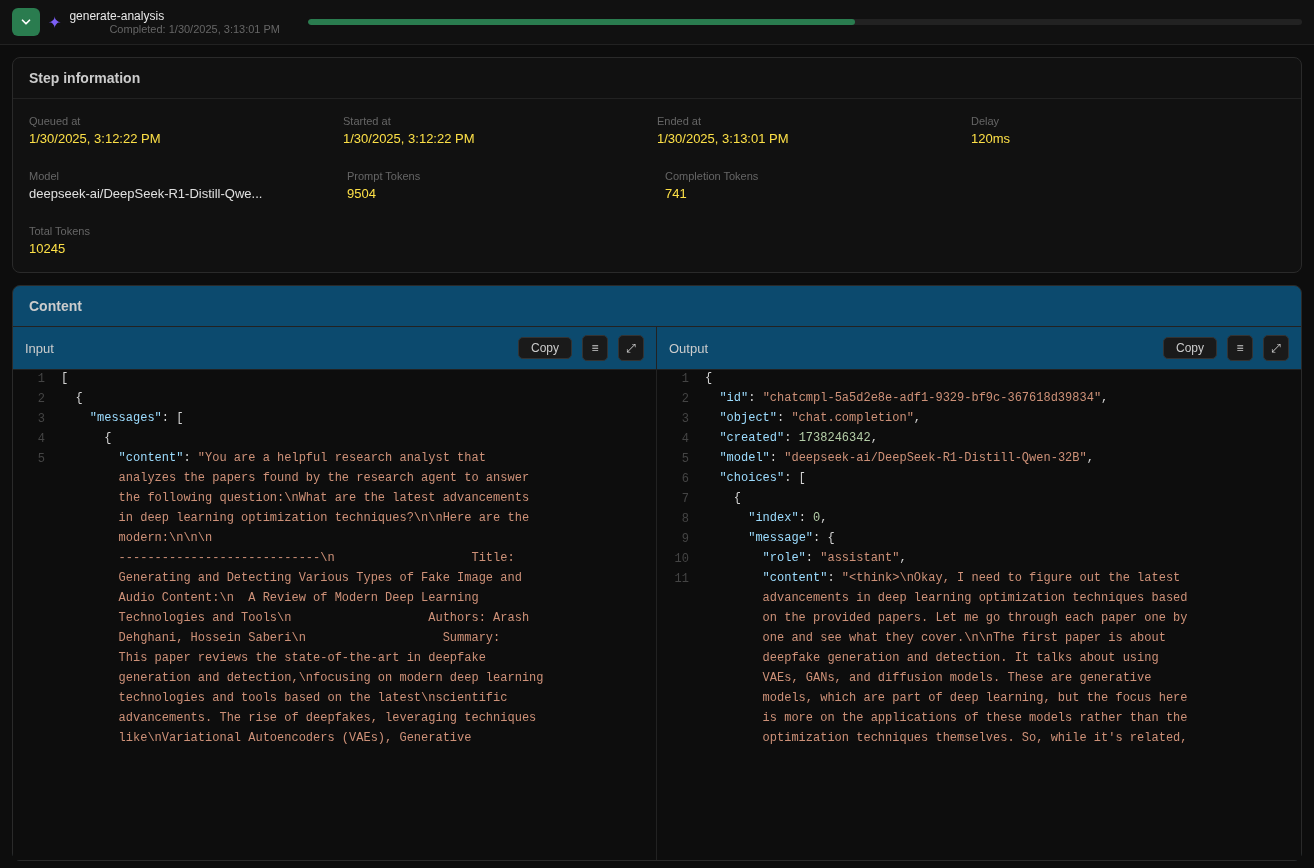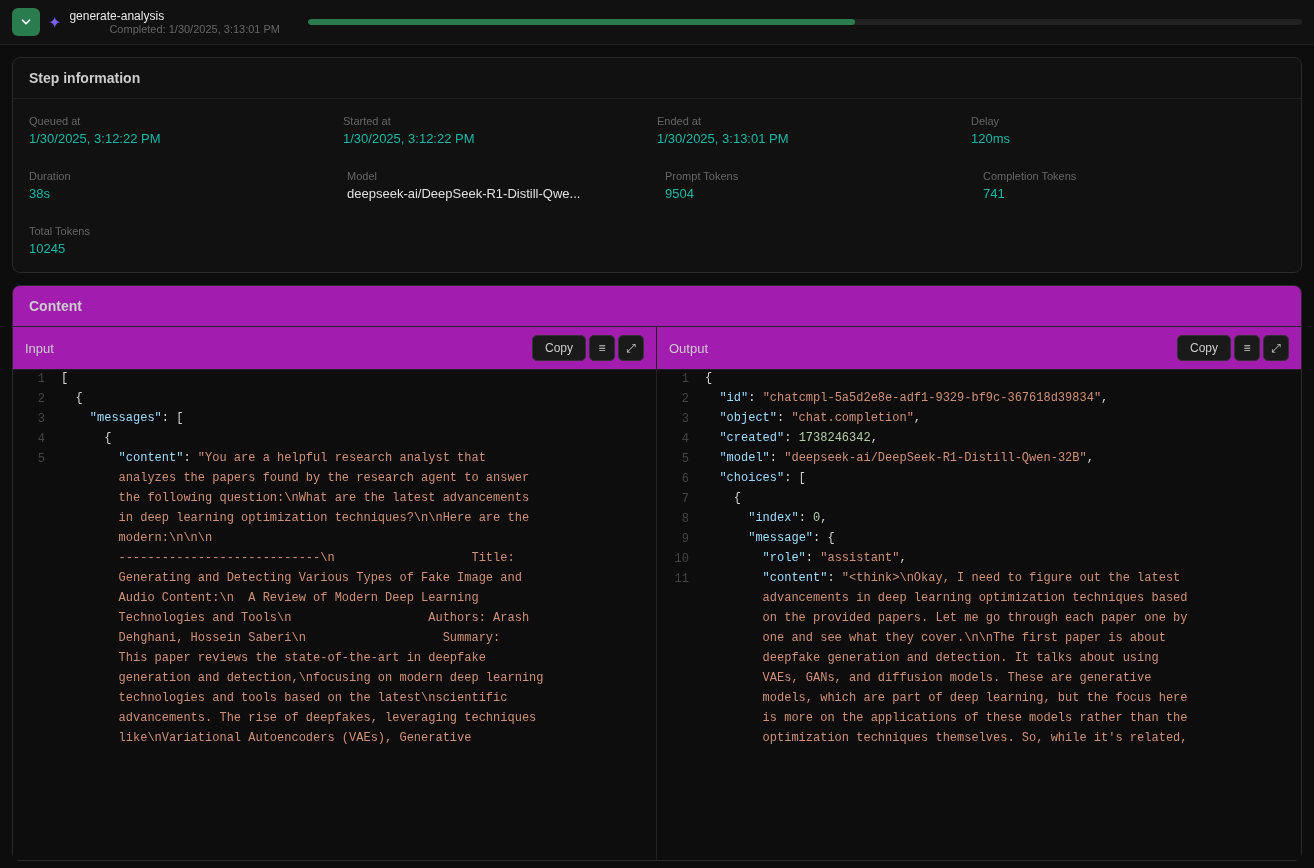--- a/index.html
+++ b/index.html
@@ -83,36 +83,36 @@
       gap: 16px;
     }
     .info-item {}
     .info-label {
       font-size: 11px;
       color: #666;
       margin-bottom: 4px;
     }
     .info-value {
       font-size: 13px;
-      color: #14b8a6;
+      color: #fde047;
     }
     .info-value-truncated {
       font-size: 13px;
       color: #e0e0e0;
       white-space: nowrap;
       overflow: hidden;
       text-overflow: ellipsis;
     }
 
     
     .content-section {
       border: 1px solid #2a2a2a;
       margin: 0 12px 12px;
       border-radius: 8px;
-      background: #a21caf;
+      background: #0c4a6e;
     }
     .content-section-header {
       padding: 12px 16px;
       font-size: 14px;
       font-weight: 600;
       color: #ccc;
       border-bottom: 1px solid #222;
     }
 
     
@@ -133,21 +133,22 @@
       padding: 8px 12px;
       border-bottom: 1px solid #222;
     }
     .panel-title {
       font-size: 13px;
       font-weight: 500;
       color: #ccc;
     }
     .panel-actions {
       display: flex;
-      gap: 3px;
+      gap: 10px;
+      align-items: center;
     }
     .copy-btn {
       background: #1a1a1a;
       border: 1px solid #333;
       color: #ccc;
       padding: 3px 12px;
       border-radius: 5px;
       cursor: pointer;
       font-size: 12px;
     }
@@ -238,24 +239,20 @@
         <div class="info-value">1/30/2025, 3:13:01 PM</div>
       </div>
       <div class="info-item">
         <div class="info-label">Delay</div>
         <div class="info-value">120ms</div>
       </div>
     </div>
 
     <div class="step-info-row">
       <div class="info-item">
-        <div class="info-label">Duration</div>
-        <div class="info-value">38s</div>
-      </div>
-      <div class="info-item">
         <div class="info-label">Model</div>
         <div class="info-value-truncated">deepseek-ai/DeepSeek-R1-Distill-Qwe...</div>
       </div>
       <div class="info-item">
         <div class="info-label">Prompt Tokens</div>
         <div class="info-value">9504</div>
       </div>
       <div class="info-item">
         <div class="info-label">Completion Tokens</div>
         <div class="info-value">741</div>

